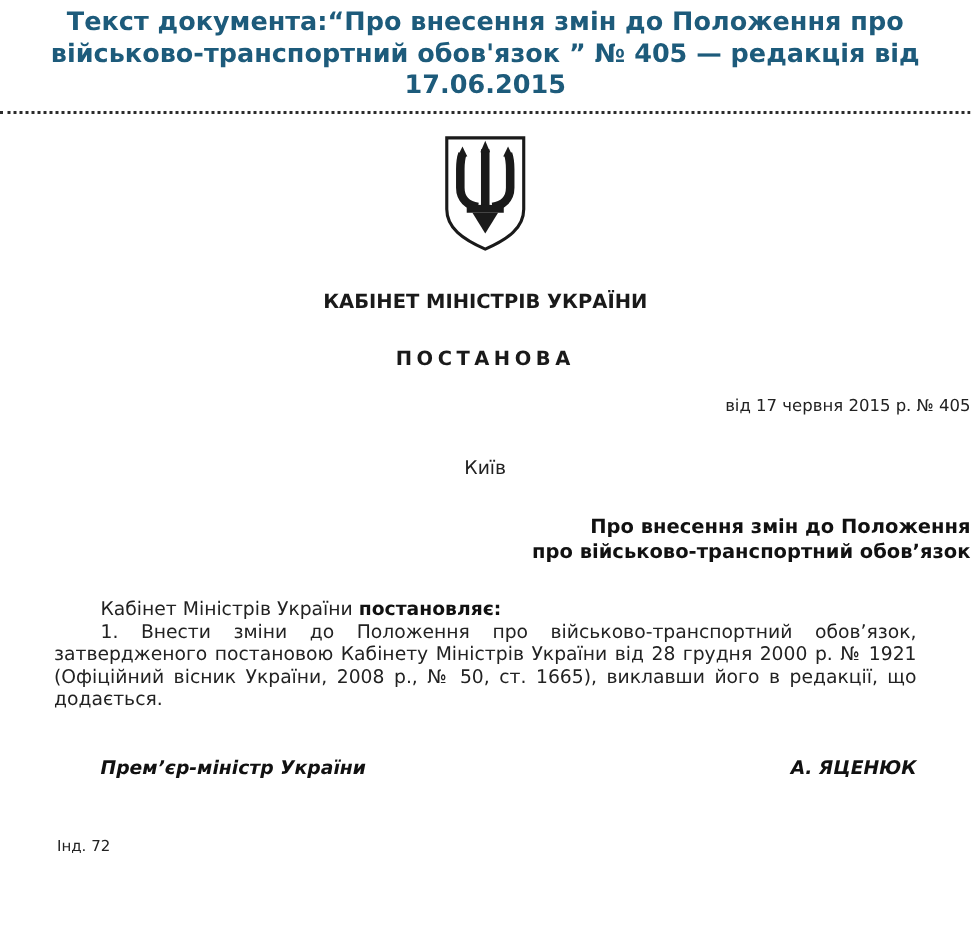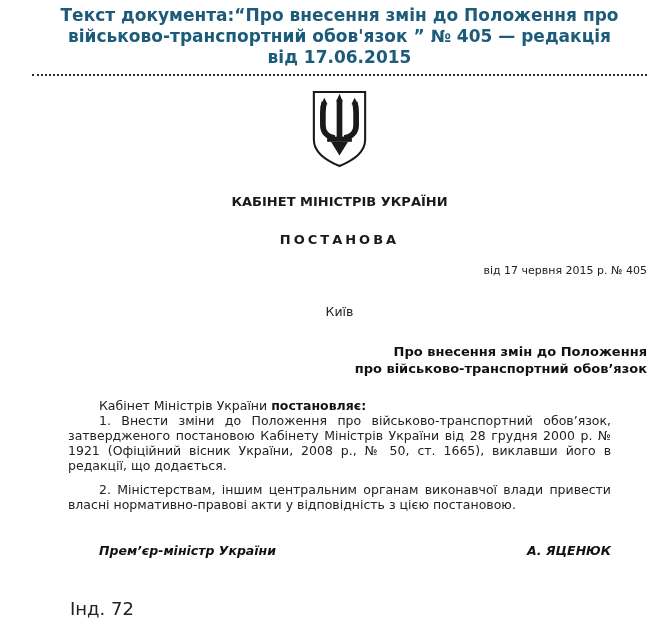--- a/index.html
+++ b/index.html
@@ -2,21 +2,21 @@
 <html><head>
 <meta charset="utf-8">
 <style>
   * { margin: 0; padding: 0; box-sizing: border-box; }
   html, body {
     width: 647px; height: 624px;
     background: #ffffff;
     font-family: "DejaVu Sans", "Liberation Sans", sans-serif;
     overflow: hidden;
   }
-  .page { width: 647px; height: 624px; background: #fff; padding-left: 32px; }
+  .page { width: 647px; height: 624px; background: #fff; }
 
   
   .doc-header {
     padding: 5px 18px 4px 18px;
     text-align: center;
   }
   .doc-header .hdr-text {
     display: inline-block;
     max-width: 605px;
     color: #1d5b7b;
@@ -93,21 +93,21 @@
     font-weight: bold;
     font-size: 12.5px;
     color: #111;
     font-style: italic;
   }
   .signature-row .pos { padding-left: 31px; }
   .signature-row .name { }
 
   .index-note {
     margin: 40px 15px 0 38px;
-    font-size: 18px;
+    font-size: 10px;
     color: #222;
   }
 </style>
 </head>
 <body>
 
 <div class="page">
 
   <div class="doc-header">
     <span class="hdr-text">Текст документа:“Про внесення змін до Положення про військово-транспортний обов'язок ” № 405 — редакція від  17.06.2015</span>
@@ -142,21 +142,20 @@
 
     <div class="doc-title">
       <div>Про внесення змін до Положення</div>
       <div>про військово-транспортний обов’язок</div>
     </div>
 
     <p class="para intro"><span>Кабінет Міністрів України </span><b>постановляє:</b></p>
 
     <p class="para p1">1. Внести зміни до Положення про військово-транспортний обов’язок, затвердженого постановою Кабінету Міністрів України від 28 грудня 2000 р. № 1921 (Офіційний вісник України, 2008 р., № 50, ст. 1665), виклавши його в редакції, що додається.</p>
 
-    <p class="para p2">2. Міністерствам, іншим центральним органам виконавчої влади привести власні нормативно-правові акти у відповідність з цією постановою.</p>
 
     <div class="signature-row">
       <span class="pos">Прем’єр-міністр України</span>
       <span class="name">А. ЯЦЕНЮК</span>
     </div>
 
     <div class="index-note">Інд. 72</div>
 
   </div>
 </div>

